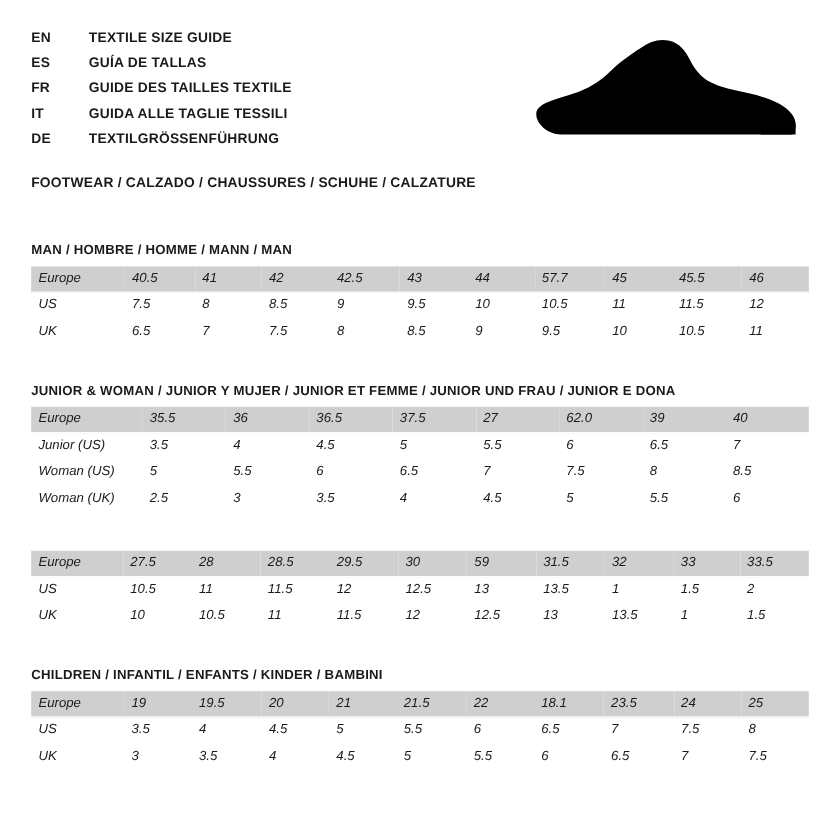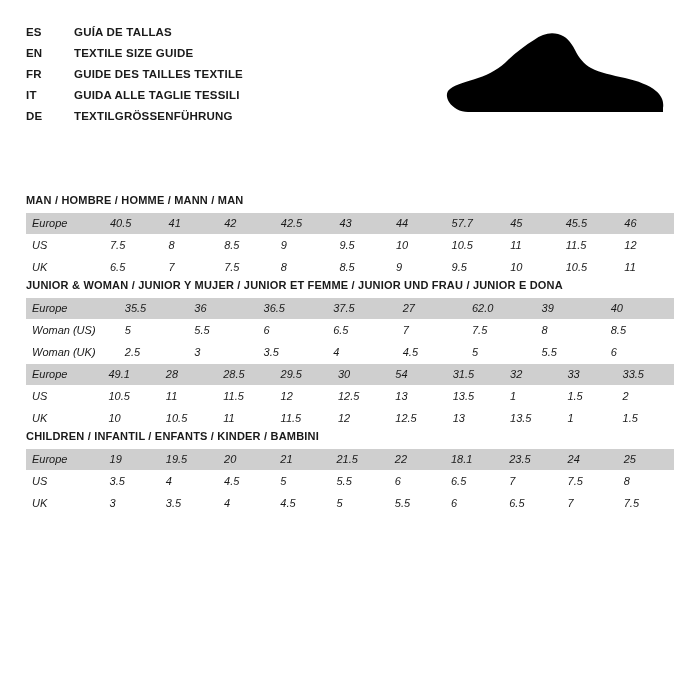--- a/index.html
+++ b/index.html
@@ -57,23 +57,24 @@
   .section-head {
     margin-top: 20px;
     font-size: 11.5px;
     font-weight: bold;
     letter-spacing: 0.2px;
     text-transform: uppercase;
   }
 
   
   .group {
+    margin-top: 32px;
   }
   .group.first {
-    margin-top: 64px;
+    margin-top: 44px;
   }
   .group-title {
     font-size: 11px;
     font-weight: bold;
     letter-spacing: 0.2px;
     margin-bottom: 7px;
     text-transform: uppercase;
   }
   table.size {
     border-collapse: collapse;
@@ -103,26 +104,26 @@
   }
 </style>
 </head>
 <body>
 
 <div class="page">
 
   <div class="header">
     <div class="lang-rows">
       <div class="lang-row">
+        <span class="lang-code">EN</span>
+        <span class="lang-title">TEXTILE SIZE GUIDE</span>
+      </div>
+      <div class="lang-row">
         <span class="lang-code">ES</span>
         <span class="lang-title">GUÍA DE TALLAS</span>
-      </div>
-      <div class="lang-row">
-        <span class="lang-code">EN</span>
-        <span class="lang-title">TEXTILE SIZE GUIDE</span>
       </div>
       <div class="lang-row">
         <span class="lang-code">FR</span>
         <span class="lang-title">GUIDE DES TAILLES TEXTILE</span>
       </div>
       <div class="lang-row">
         <span class="lang-code">IT</span>
         <span class="lang-title">GUIDA ALLE TAGLIE TESSILI</span>
       </div>
       <div class="lang-row">
@@ -135,20 +136,21 @@
       <svg viewBox="0 0 230 100" width="230" height="100" aria-hidden="true">
         <path fill="#000000" d="M96 14 C104 8 112 6 120 8 C128 10 133 16 137 24
           C141 32 146 38 153 42 C162 47 174 49 187 52
           C200 55 211 59 218 65 C224 70 226 76 225 82
           L225 86 L30 86 C22 86 15 82 11 76 C8 71 8 66 12 63
           C18 58 28 56 40 52 C52 48 62 42 70 34 C78 26 88 19 96 14 Z"></path>
         <path fill="#000000" d="M196 66 C206 68 214 72 219 77 C222 80 223 83 222 86 L196 86 Z"></path>
       </svg>
     </div>
 
+    <div class="section-head">FOOTWEAR / CALZADO / CHAUSSURES / SCHUHE / CALZATURE</div>
   </div>
 
   <div class="group first">
     <div class="group-title">MAN / HOMBRE / HOMME / MANN / MAN</div>
     <table class="size">
       <tbody>
           <tr class="head">
         <td class="label">Europe</td>
         <td class="val">40.5</td>
         <td class="val">41</td>
@@ -200,20 +202,31 @@
         <td class="val">35.5</td>
         <td class="val">36</td>
         <td class="val">36.5</td>
         <td class="val">37.5</td>
         <td class="val">27</td>
         <td class="val">62.0</td>
         <td class="val">39</td>
         <td class="val">40</td>
       </tr>
       <tr>
+        <td class="label">Junior (US)</td>
+        <td class="val">3.5</td>
+        <td class="val">4</td>
+        <td class="val">4.5</td>
+        <td class="val">5</td>
+        <td class="val">5.5</td>
+        <td class="val">6</td>
+        <td class="val">6.5</td>
+        <td class="val">7</td>
+      </tr>
+      <tr>
         <td class="label">Woman (US)</td>
         <td class="val">5</td>
         <td class="val">5.5</td>
         <td class="val">6</td>
         <td class="val">6.5</td>
         <td class="val">7</td>
         <td class="val">7.5</td>
         <td class="val">8</td>
         <td class="val">8.5</td>
       </tr>
@@ -230,26 +243,26 @@
       </tr>
     </tbody>
       </table>
   </div>
 
   <div class="group">
     <table class="size">
       <tbody>
           <tr class="head">
         <td class="label">Europe</td>
-        <td class="val">49.1</td>
+        <td class="val">27.5</td>
         <td class="val">28</td>
         <td class="val">28.5</td>
         <td class="val">29.5</td>
         <td class="val">30</td>
-        <td class="val">54</td>
+        <td class="val">59</td>
         <td class="val">31.5</td>
         <td class="val">32</td>
         <td class="val">33</td>
         <td class="val">33.5</td>
       </tr>
       <tr>
         <td class="label">US</td>
         <td class="val">10.5</td>
         <td class="val">11</td>
         <td class="val">11.5</td>

